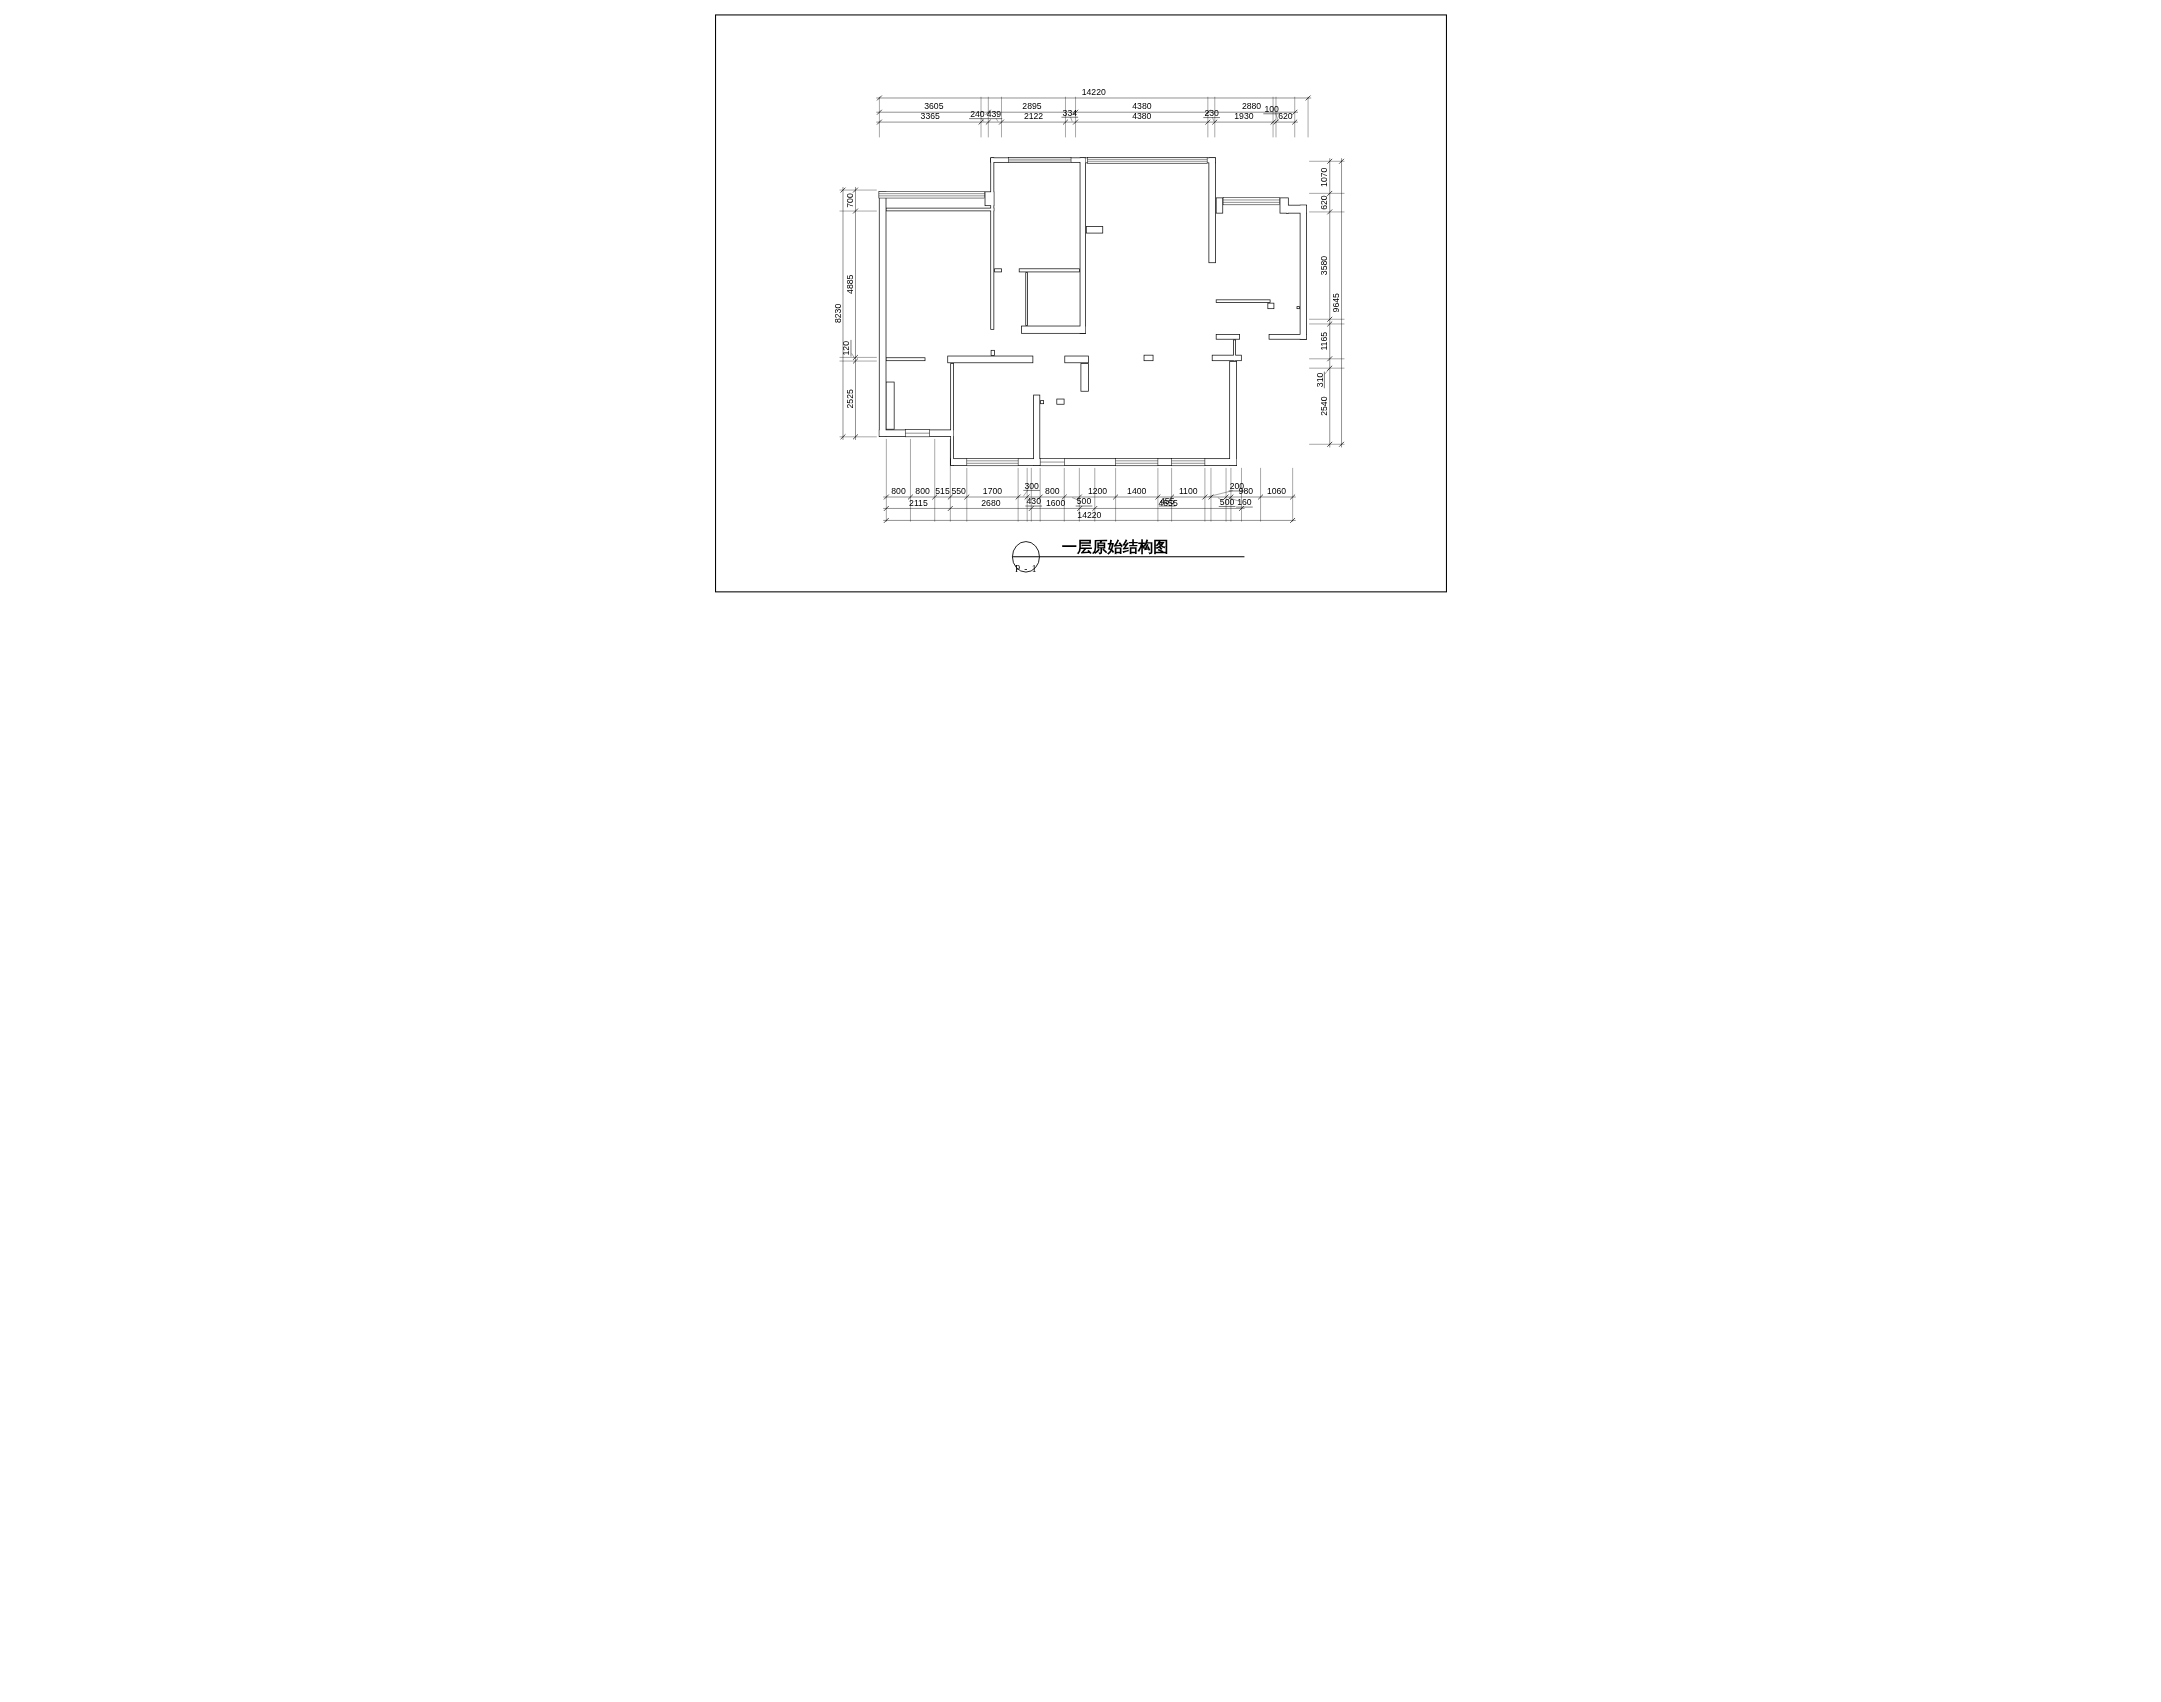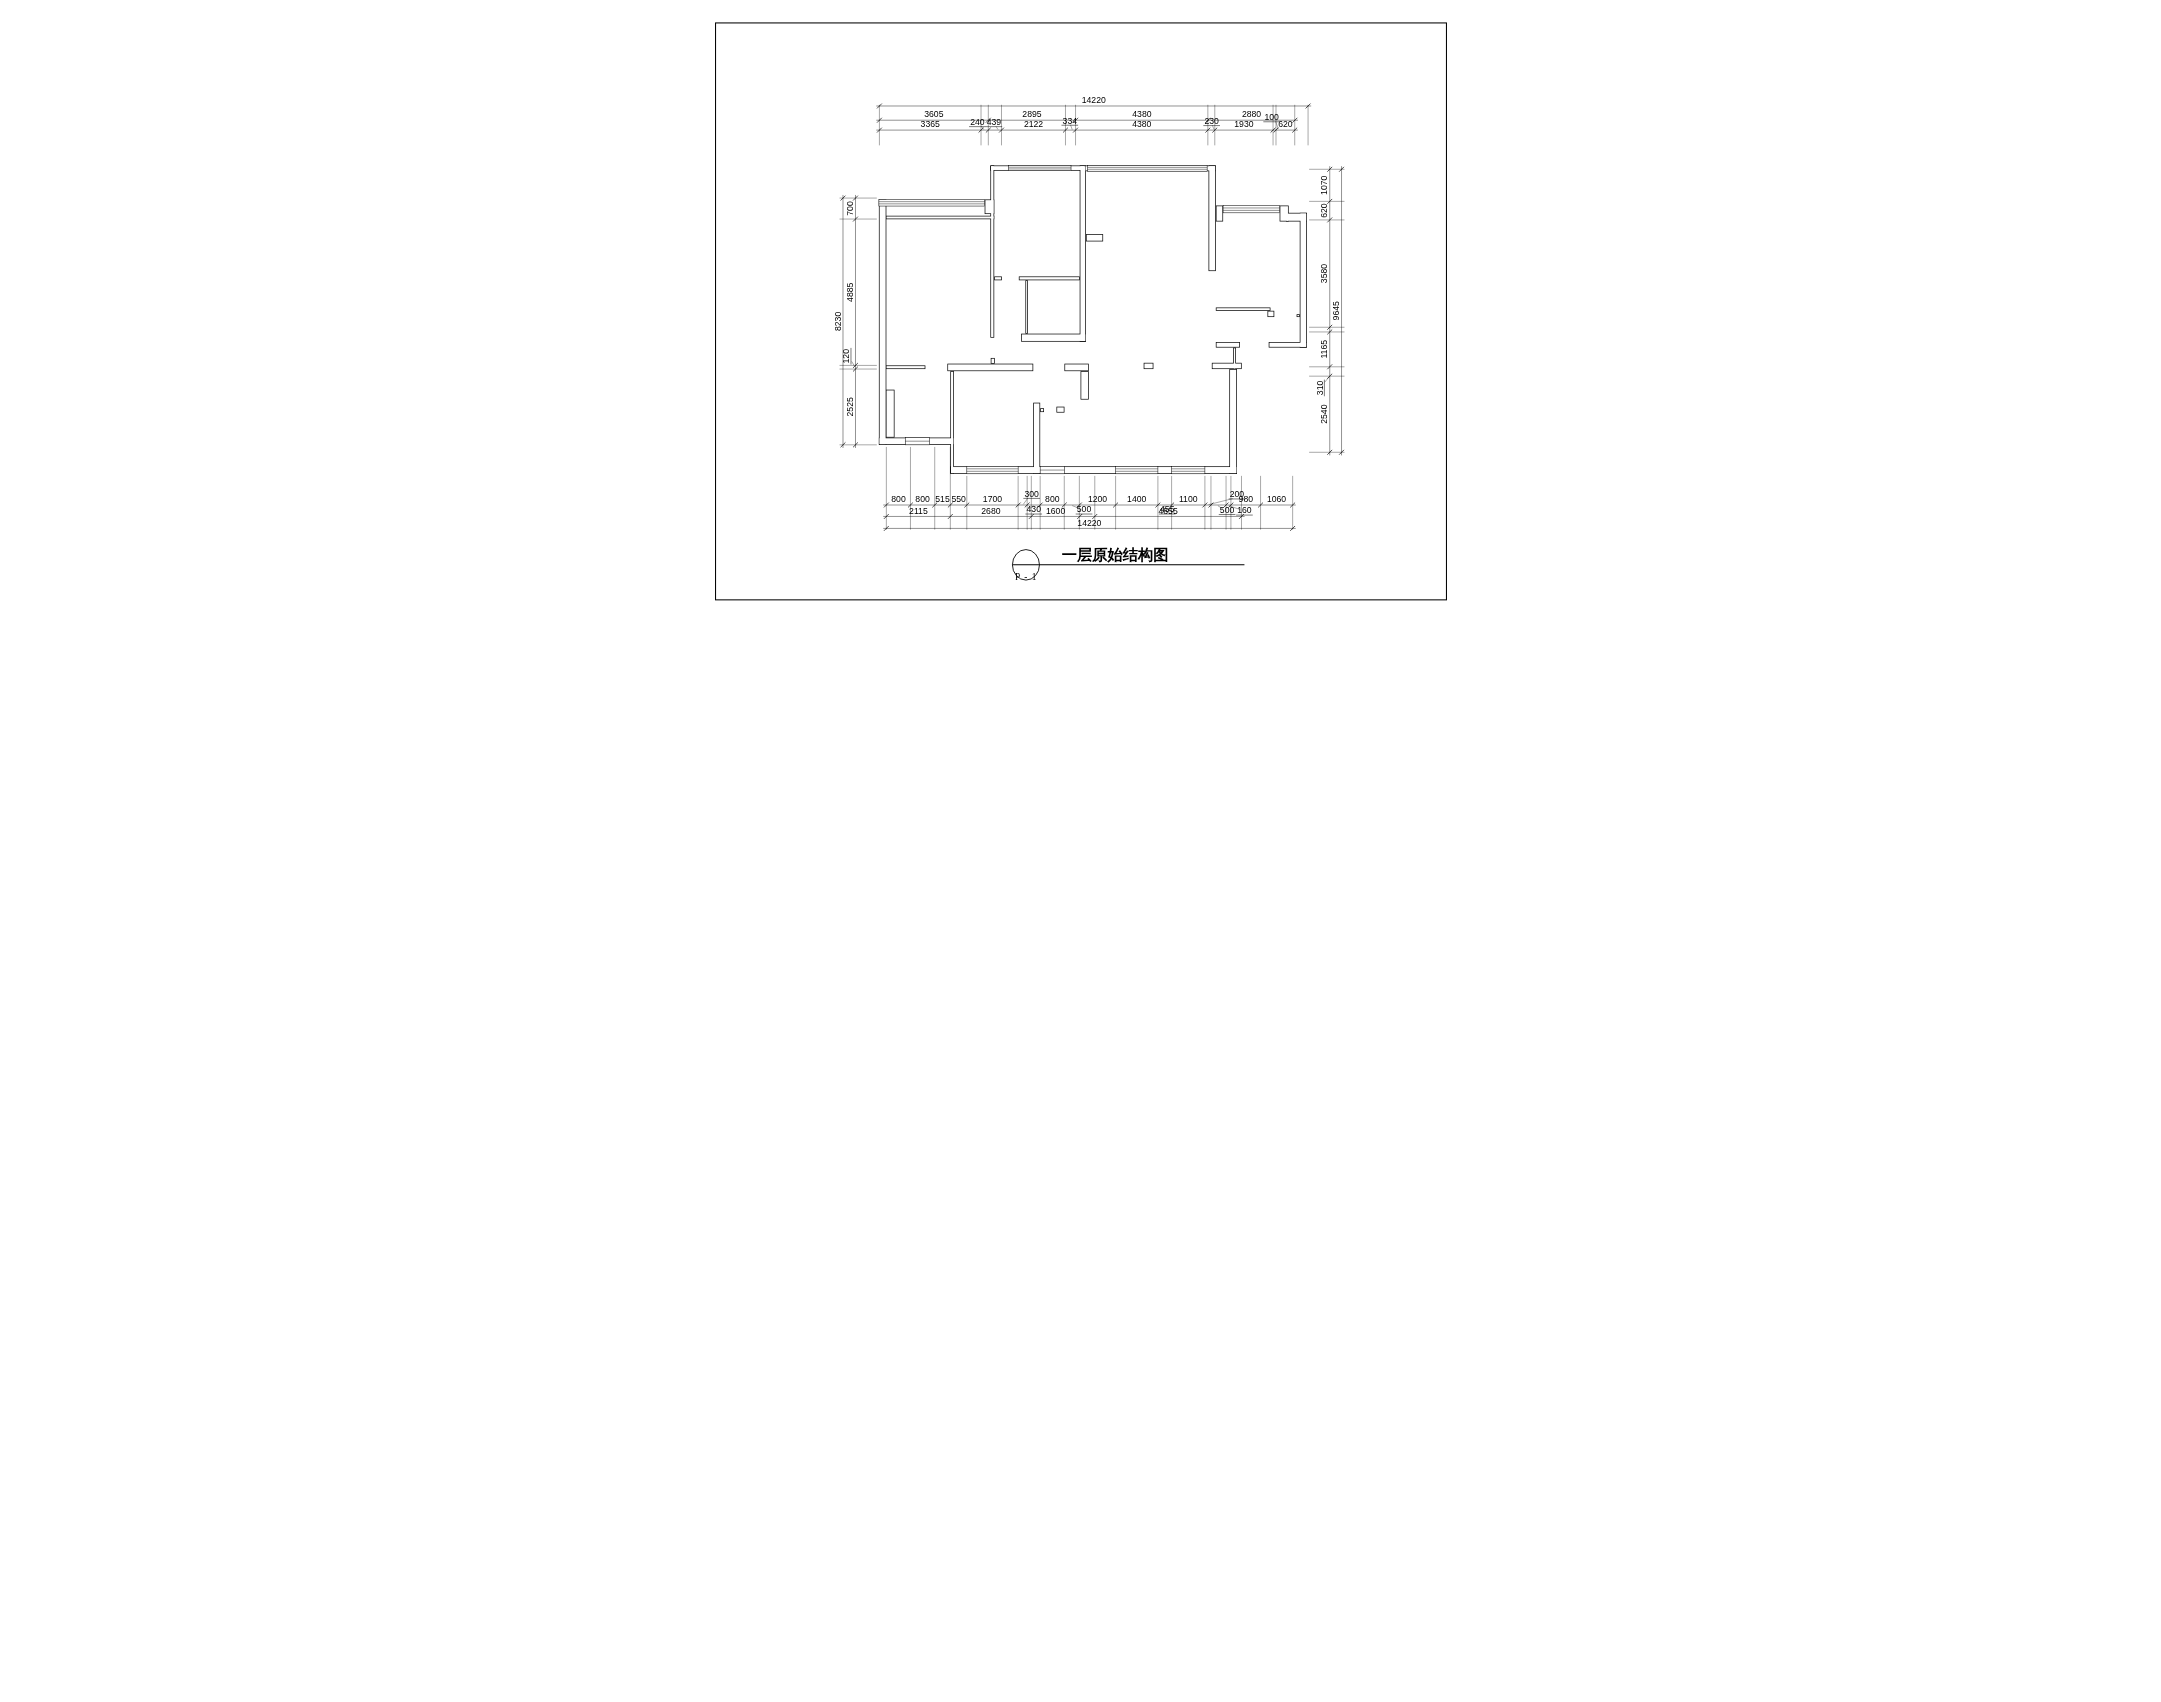--- a/index.html
+++ b/index.html
@@ -1,16 +1,16 @@
 <!DOCTYPE html>
 <html style="font-size:8px"><head>
 <meta charset="utf-8">
 <style>
   html,body{margin:0;padding:0;background:#ffffff;}
-  .sheet{width:100%;max-width:750px;margin:16px auto;}
+  .sheet{width:100%;max-width:750px;margin:8px auto;}
   svg{display:block;width:100%;height:auto;background:#ffffff;}
   text{font-family:"Liberation Sans",sans-serif;fill:#000;}
   .tag{font-family:"Liberation Serif",serif;letter-spacing:6px;}
   .cjk{font-weight:bold;}
 </style>
 </head>
 <body>
 
 <div class="sheet">
   <svg viewBox="0 0 4325 3407" xmlns="http://www.w3.org/2000/svg">

